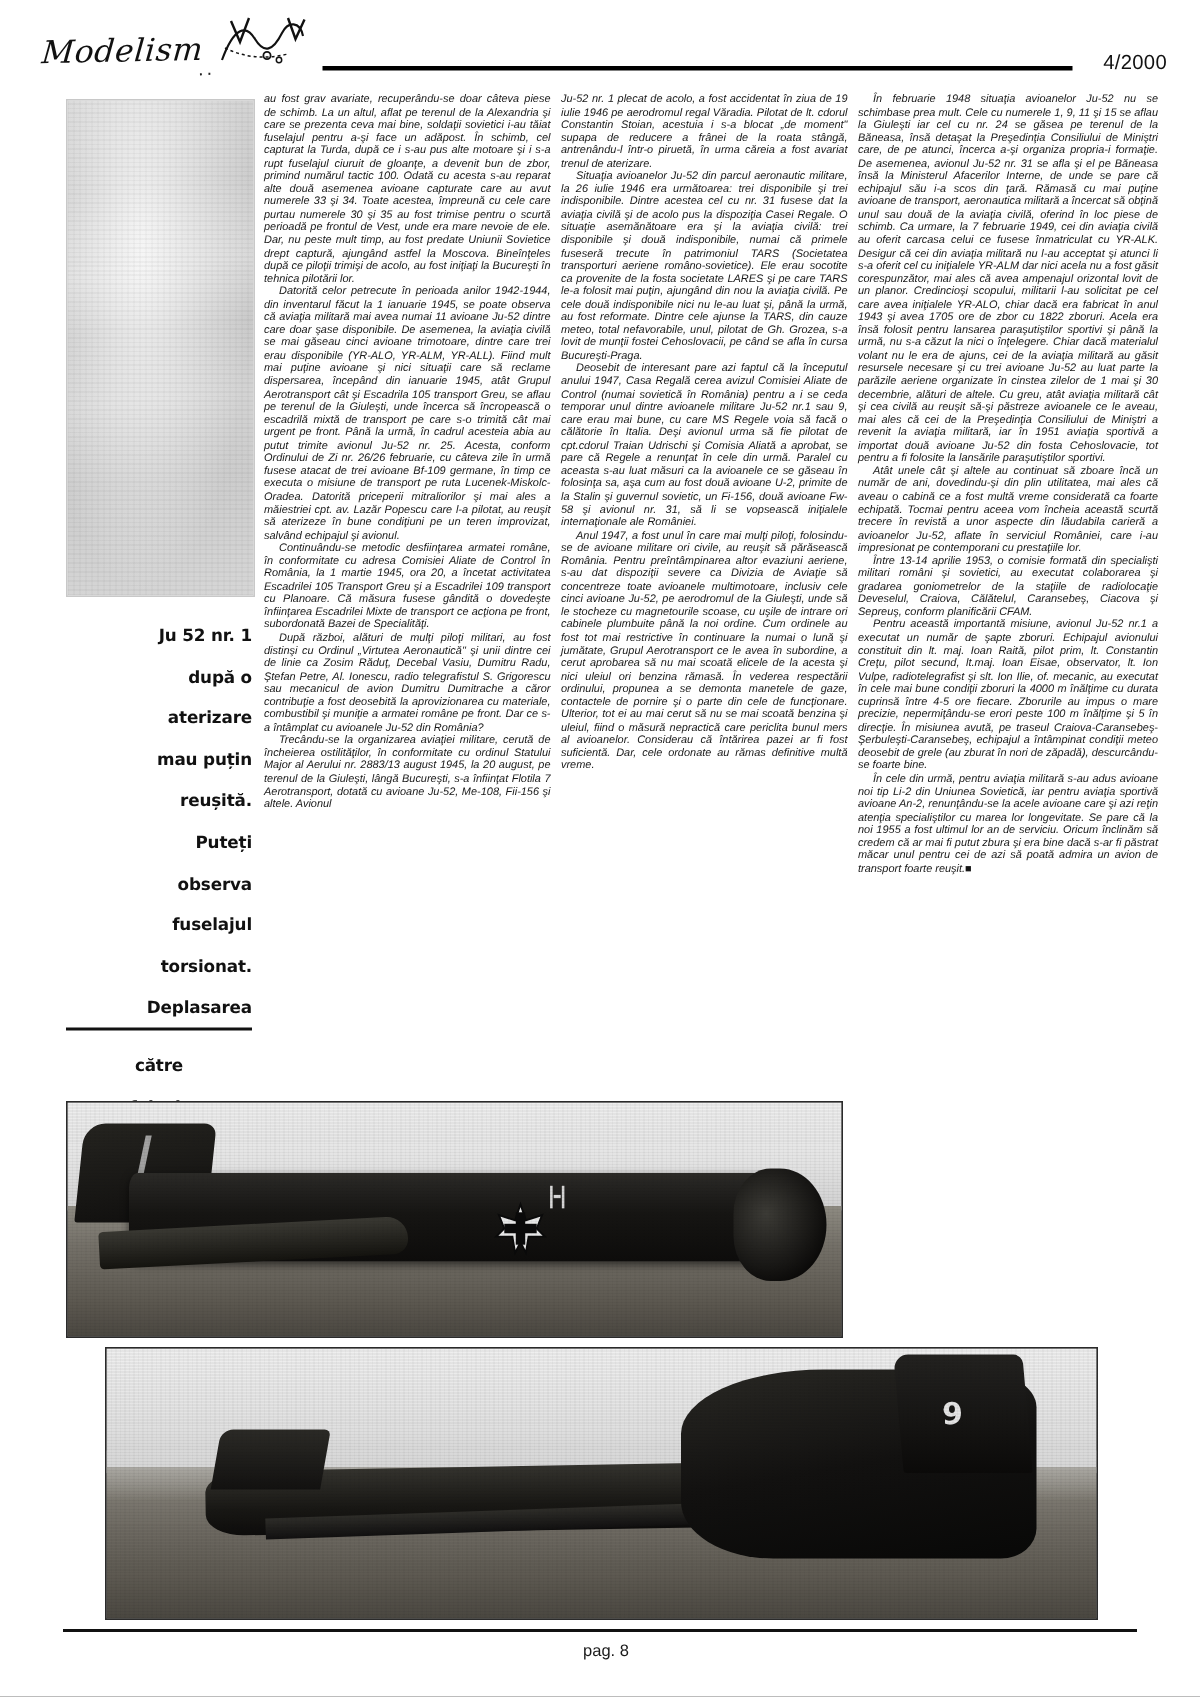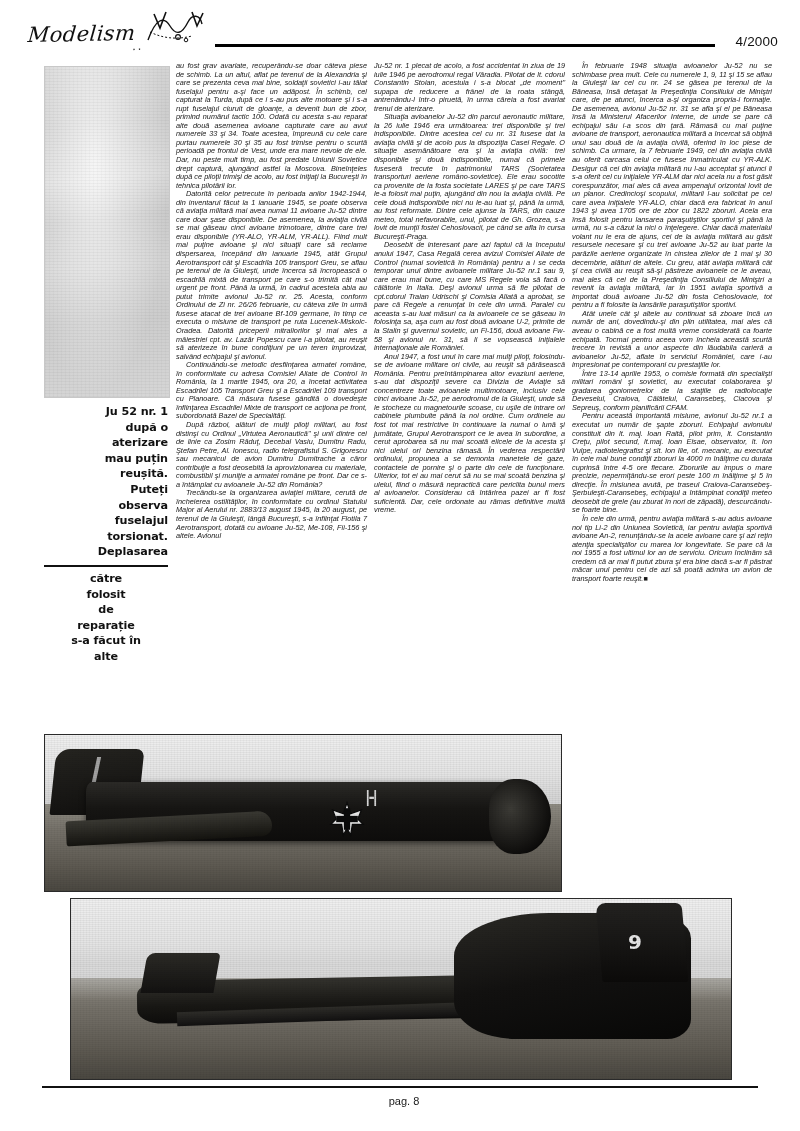--- a/index.html
+++ b/index.html
@@ -130,21 +130,21 @@
     left: 44px;
     top: 404px;
     width: 124px;
     font-family: "DejaVu Sans", sans-serif;
     font-weight: bold;
     font-size: 11.2px;
     line-height: 15.6px;
     color: #111;
     letter-spacing: -.1px;
   }
-  .caption .l { display: block; }
+  .caption .l { display: block; margin-top: 12px; }
   .cap-a { text-align: right; }
   .cap-b { text-align: center; }
   .cap-part2 { position: relative; margin-top: 5px; padding-top: 6px; }
   .cap-part2::before {
     content: "";
     position: absolute;
     left: 0; top: 0;
     width: 124px; height: 2px;
     background: #111;
   }

